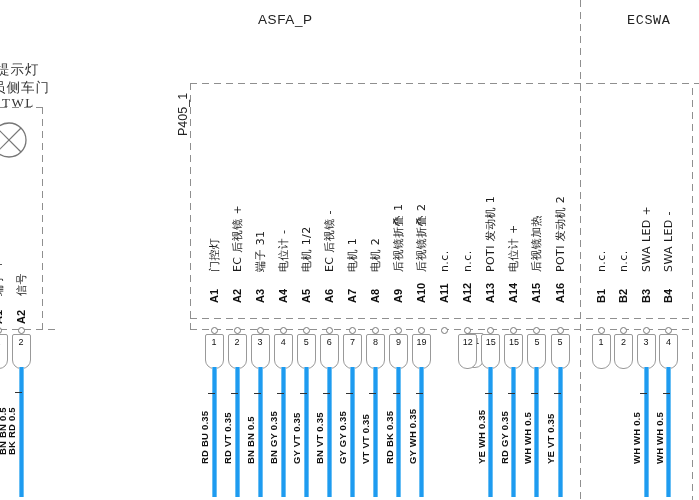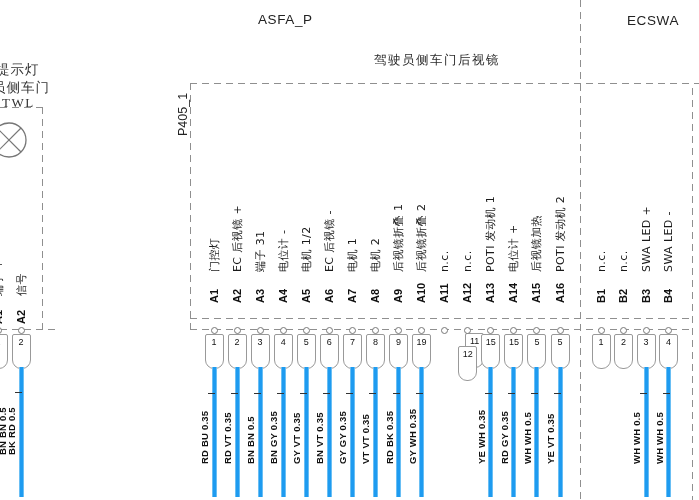--- a/index.html
+++ b/index.html
@@ -27,22 +27,21 @@
   .wire{position:absolute;width:5px;background:linear-gradient(90deg,#8fd0f6,var(--wire) 30%,var(--wire) 70%,#8fd0f6);}
   .wtick{position:absolute;width:7px;height:1px;background:#333;}
   .lamp{position:absolute;left:-12px;top:119px;}
 </style>
 </head>
 <body>
 
 <div id="canvas" style="--wire: #1e9bf0; --line: #8f8f8f;">
 
   <div class="hdr" style="left:258px;top:12px;">ASFA_P</div>
-  <div class="hdr" style="left:627px;top:13px;">ECSWA</div>
-  <div id="comp-title" class="cn">驾驶员侧车门后视镜</div>
+  <div class="hdr" style="left:627px;top:13px;font-family:Liberation Mono, monospace;">ECSWA</div>
 
   <div class="capline cn" style="left:-4px;top:61px;">提示灯</div>
   <div class="capline cn" style="left:-8px;top:79px;">员侧车门</div>
   <div class="capline twl" style="left:2px;top:95px;">TWL</div>
 
   <svg class="lamp" width="42" height="42" viewBox="0 0 42 42">
     <circle cx="21" cy="21" r="17" fill="none" stroke="#777" stroke-width="1.3"></circle>
     <line x1="9" y1="9" x2="33" y2="33" stroke="#777" stroke-width="1.2"></line>
     <line x1="33" y1="9" x2="9" y2="33" stroke="#777" stroke-width="1.2"></line>
   </svg>
@@ -151,21 +150,21 @@
     <div class="rot wlabel" style="left: 418.63px; top: 452px;">GY WH 0.35</div>
     <div class="rot sig" style="left: 451.2px; top: 259px;">n.c.</div>
     <div class="rot pname" style="left: 451.2px; top: 290px;">A11</div>
     <div class="pincircle" style="left: 441.2px; top: 326.5px;"></div>
     <div class="pinbox" style="left: 435.2px; top: 333px; margin-left: 30px;">
       <div class="pnum">11</div>
     </div>
     <div class="rot sig" style="left: 474.27px; top: 259px;">n.c.</div>
     <div class="rot pname" style="left: 474.27px; top: 290px;">A12</div>
     <div class="pincircle" style="left: 464.27px; top: 326.5px;"></div>
-    <div class="pinbox" style="left: 458.27px; top: 346px;">
+    <div class="pinbox" style="left: 458.27px; top: 334px;">
       <div class="pnum">12</div>
     </div>
     <div class="rot sig" style="left: 497.34px; top: 259px;">POTI 发动机 1</div>
     <div class="rot pname" style="left: 497.34px; top: 290px;">A13</div>
     <div class="pincircle" style="left: 487.34px; top: 326.5px;"></div>
     <div class="pinbox" style="left: 481.34px; top: 334px;">
       <div class="pnum">15</div>
     </div>
     <div class="wire" style="left: 488.34px; top: 367px; height: 130px;"></div>
     <div class="wtick" style="left: 484.84px; top: 393px;"></div>

